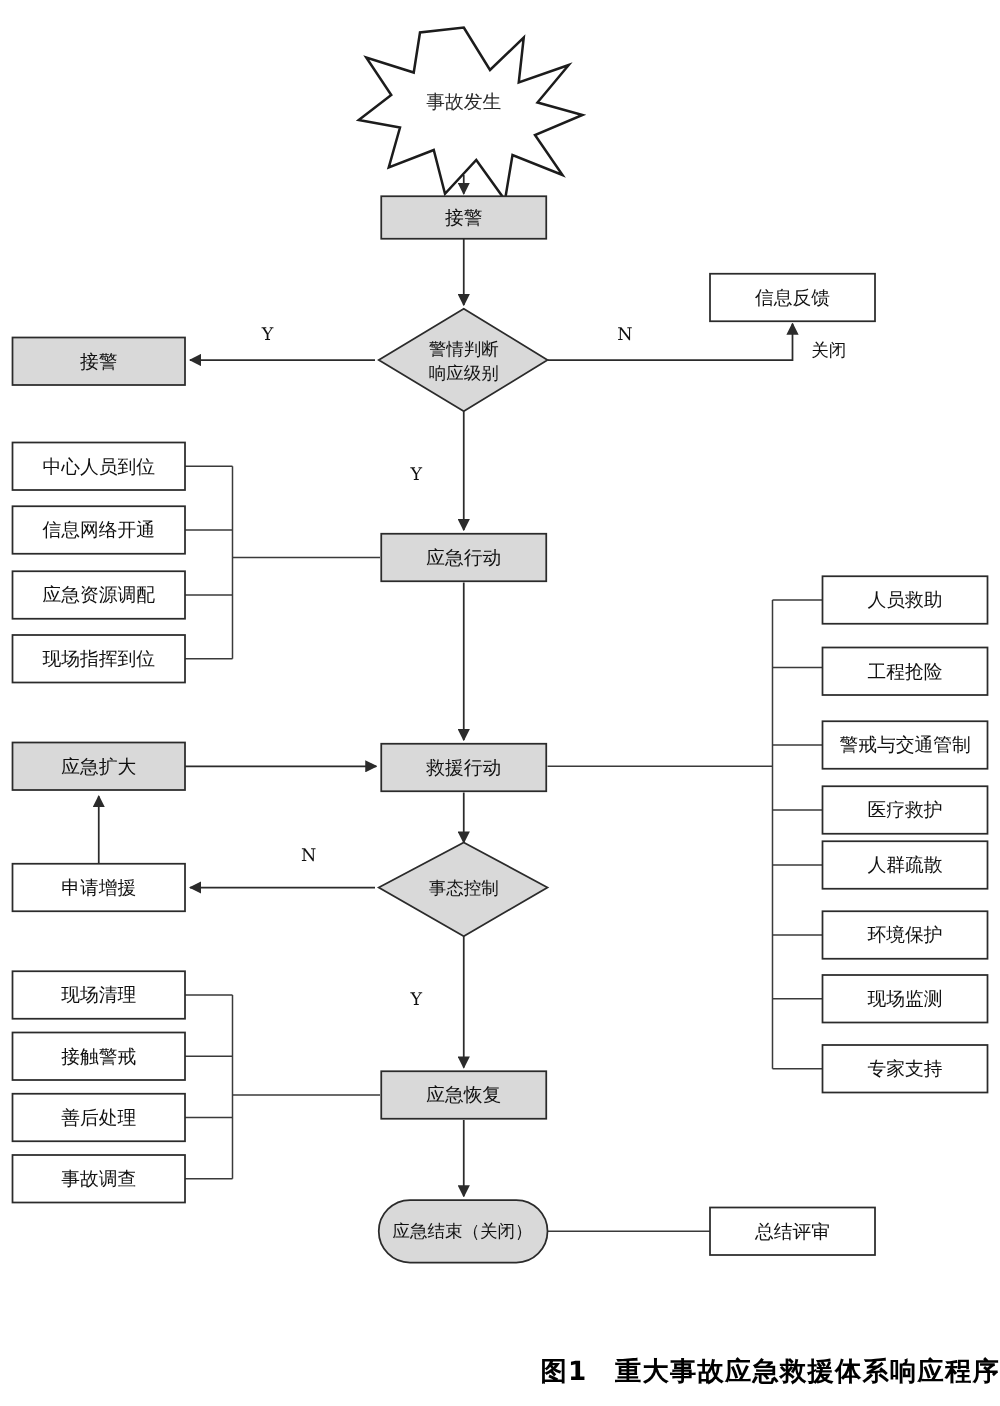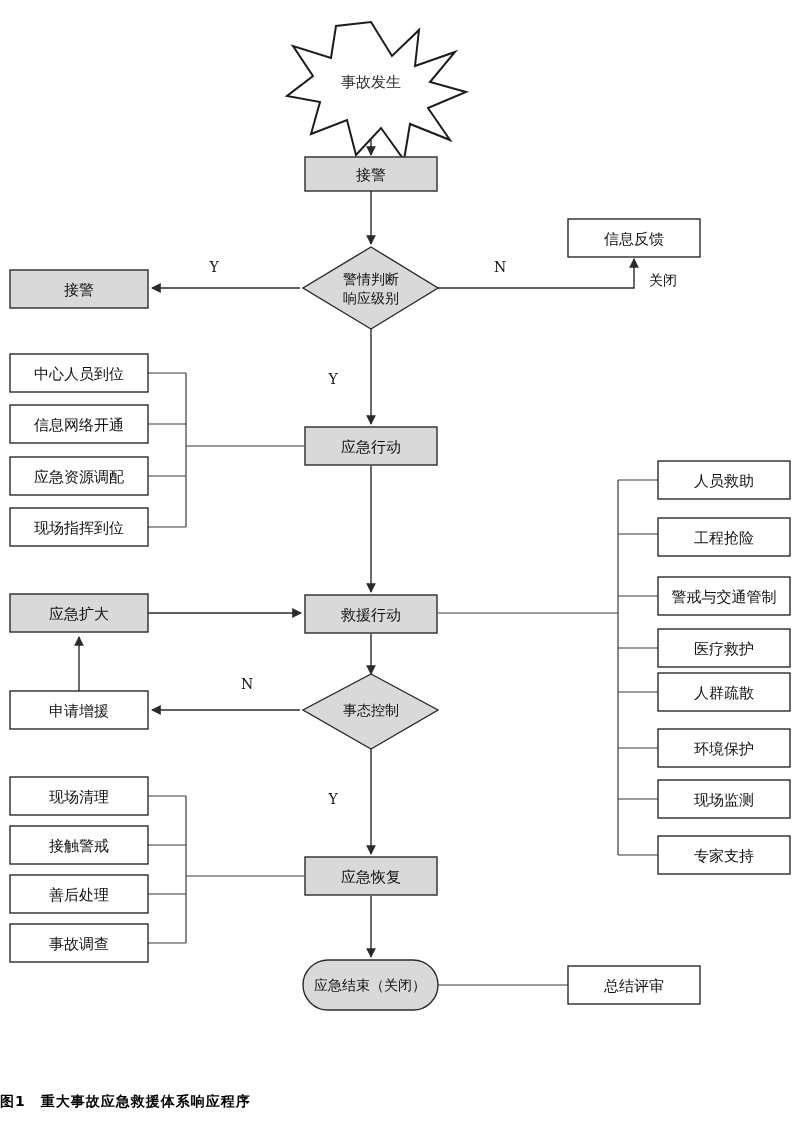--- a/index.html
+++ b/index.html
@@ -13,22 +13,22 @@
   .conn{stroke:#2b2b2b;stroke-width:1.4;fill:none;}
   .conn-thin{stroke:#3a3a3a;stroke-width:1.2;fill:none;}
   .burst{fill:#ffffff;stroke:#1c1c1c;stroke-width:2;stroke-linejoin:miter;}
   text{fill:#111111;font-family:"DejaVu Sans","Liberation Sans",sans-serif;}
   .lbl{font-size:15px;text-anchor:middle;dominant-baseline:middle;}
   .lbl-sm{font-size:14px;text-anchor:middle;dominant-baseline:middle;}
   .lbl-burst{font-size:15px;text-anchor:middle;dominant-baseline:middle;fill:#2a2a2a;}
   .yn{font-size:14px;text-anchor:middle;dominant-baseline:middle;
       font-family:"DejaVu Serif","Liberation Serif",serif;}
   .edge-note{font-size:14px;text-anchor:middle;dominant-baseline:middle;}
-  .caption{position:absolute;left:0;right:0;bottom:14px;text-align:left;
-           font-size:14px;font-weight:bold;letter-spacing:1px;color:#000;
+  .caption{position:absolute;left:0;right:0;bottom:14px;text-align:right;
+           font-size:21px;font-weight:bold;letter-spacing:1px;color:#000;
            font-family:"DejaVu Sans","Liberation Sans",sans-serif;}
 </style>
 </head>
 <body>
 
 <div id="stage">
 
   <svg viewBox="0 0 800 1125">
     <defs>
       <marker id="arrow" viewBox="0 0 10 10" refX="9" refY="5" markerWidth="7" markerHeight="7" orient="auto-start-reverse">

